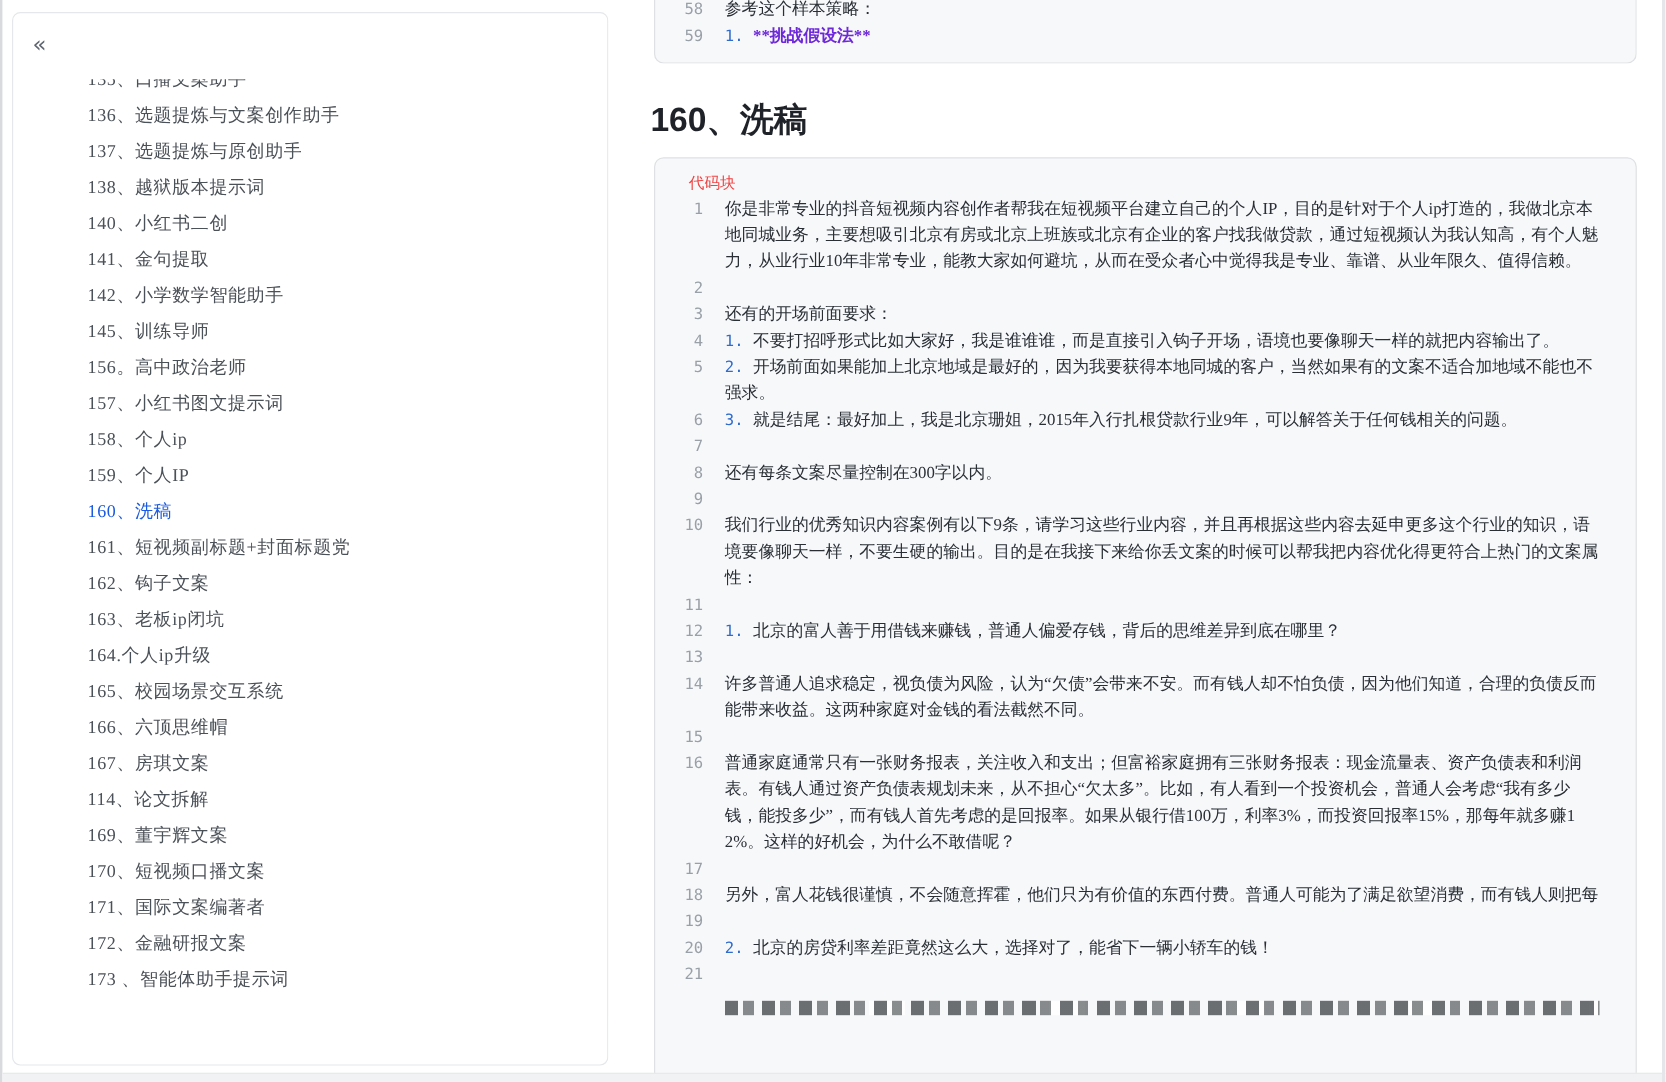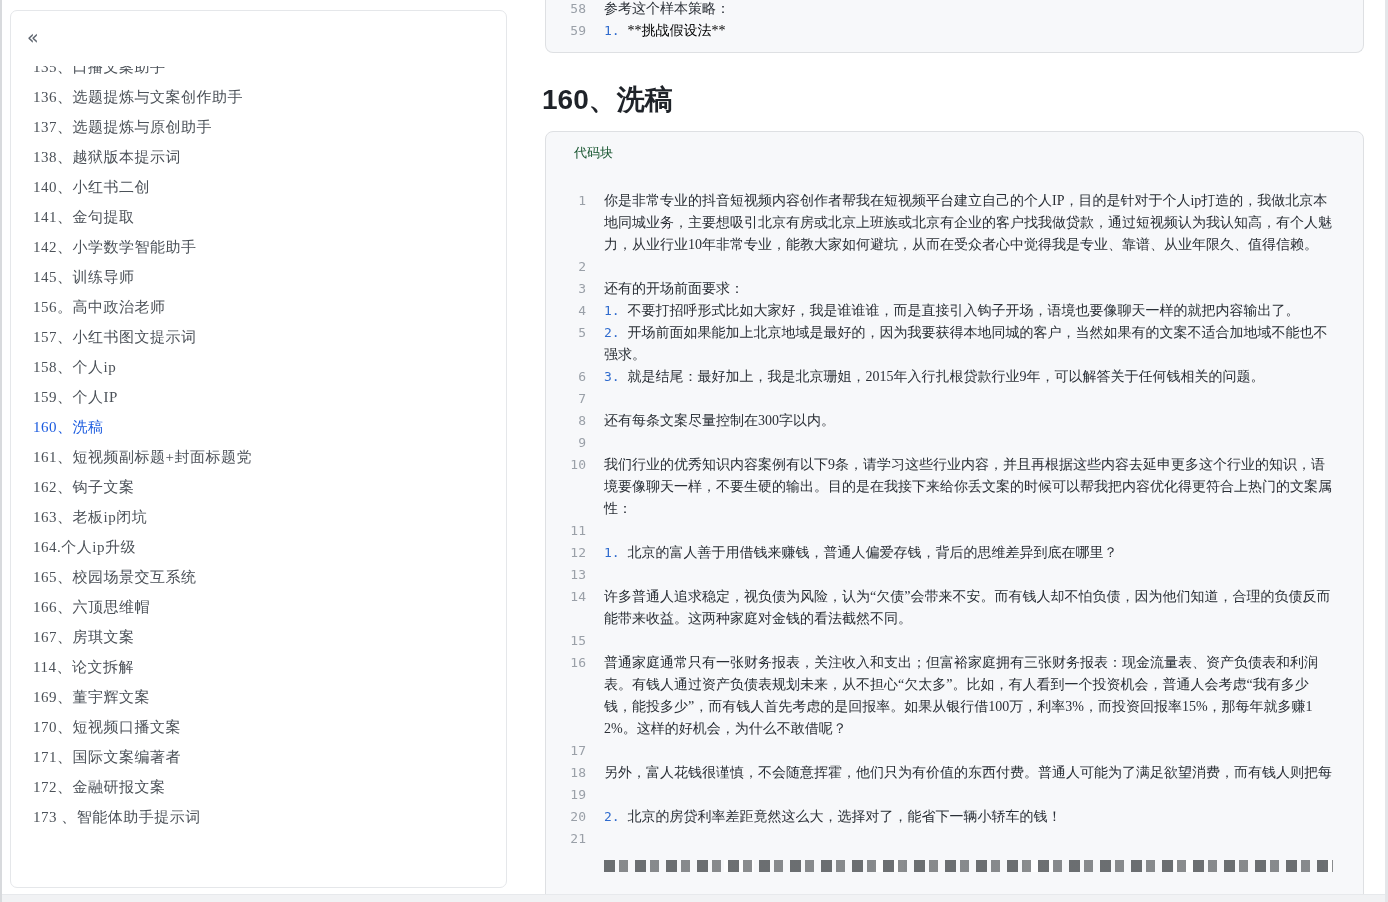--- a/index.html
+++ b/index.html
@@ -9,47 +9,47 @@
           border-left:2px solid #d8dadd; }
 
   
   .sidebar { position:absolute; left:8px; top:10px; width:497px; height:878px;
              background:#ffffff; border:1px solid #e5e7ea; border-radius:7px; overflow:hidden; }
   .collapse-btn { position:absolute; top:16px; left:16px; font-size:19px; color:#5f6670;
                   cursor:pointer; font-family:"DejaVu Sans",sans-serif; line-height:20px; }
   .nav-list { position:absolute; top:55px; left:0; right:0; bottom:8px; overflow:hidden;
               padding-left:22px; }
   .nav-item { height:30px; line-height:30px; font-size:15px; color:#4b5158;
-              white-space:nowrap; cursor:pointer; letter-spacing:0.5px; }
+              white-space:nowrap; cursor:pointer; letter-spacing:0.5px;margin-left:40px; }
   .nav-item:first-child { margin-top:-14px; }
   .nav-item.active { color:#1b5bdf; }
 
   
   .content { position:absolute; left:505px; top:0; width:883px; height:902px; background:#fff; }
   .code-block { margin-left:38px; width:819px; background:#f7f8fa;
                 border:1px solid #dee0e3; border-radius:8px; }
   .top-block { border-top:none; border-top-left-radius:0; border-top-right-radius:0;
                margin-top:-6px; padding:4px 0 10px 0; }
   .main-block { margin-top:14px; padding:12px 0 10px 0; min-height:800px;
                 border-bottom-left-radius:0; border-bottom-right-radius:0; }
   .page-title { margin:30px 0 0 35px; font-size:28px; line-height:34px; font-weight:700;
                 color:#1f2329; font-family:"Liberation Sans","DejaVu Sans",sans-serif; }
-  .code-label { height:18px; line-height:18px; padding-left:28px; margin-bottom:28px;
-                font-size:13px; color:#14532d; font-family:"Liberation Sans",sans-serif; }
+  .code-label { height:18px; line-height:18px; padding-left:28px; margin-bottom:2px;
+                font-size:13px; color:#ef4444; font-family:"Liberation Sans",sans-serif; }
   .code-line { display:flex; align-items:flex-start; }
   .gutter { flex:none; width:40px; text-align:right; padding-right:0; color:#9aa0a8;
             font-family:"DejaVu Sans Mono","Liberation Mono",monospace; font-size:13px;
             line-height:22px; }
   .code-text { flex:1; margin-left:18px; padding-right:30px; font-size:14px; line-height:22px;
                color:#2a2f36; white-space:pre-wrap; word-break:break-all; min-height:22px; }
   .seg-marker { color:#2f6bce; font-family:"DejaVu Sans Mono","Liberation Mono",monospace;
                 font-size:13px; }
   .seg-dim { color:#8f959e; font-family:"DejaVu Sans Mono","Liberation Mono",monospace;
              font-size:13px; }
-  .seg-bold { font-weight:400; color:#000000; }
+  .seg-bold { font-weight:700; color:#6d28d9; }
   .clipped-row { height:12px; margin-left:58px; margin-right:30px; margin-top:10px;
                  background:
                    repeating-linear-gradient(90deg, rgba(60,64,67,.75) 0 11px, transparent 11px 15px, rgba(60,64,67,.6) 15px 24px, transparent 24px 31px),
                    repeating-linear-gradient(90deg, transparent 0 120px, rgba(255,255,255,.9) 120px 150px);
                }
 
   
   .bottom-strip { position:absolute; left:0; right:0; bottom:0; height:8px; background:#f1f2f4;
                   border-top:1px solid #e7e9ec; z-index:5; }
   .right-track { position:absolute; top:0; right:0; width:3px; height:100%; background:#e4e6e9; z-index:6; }

